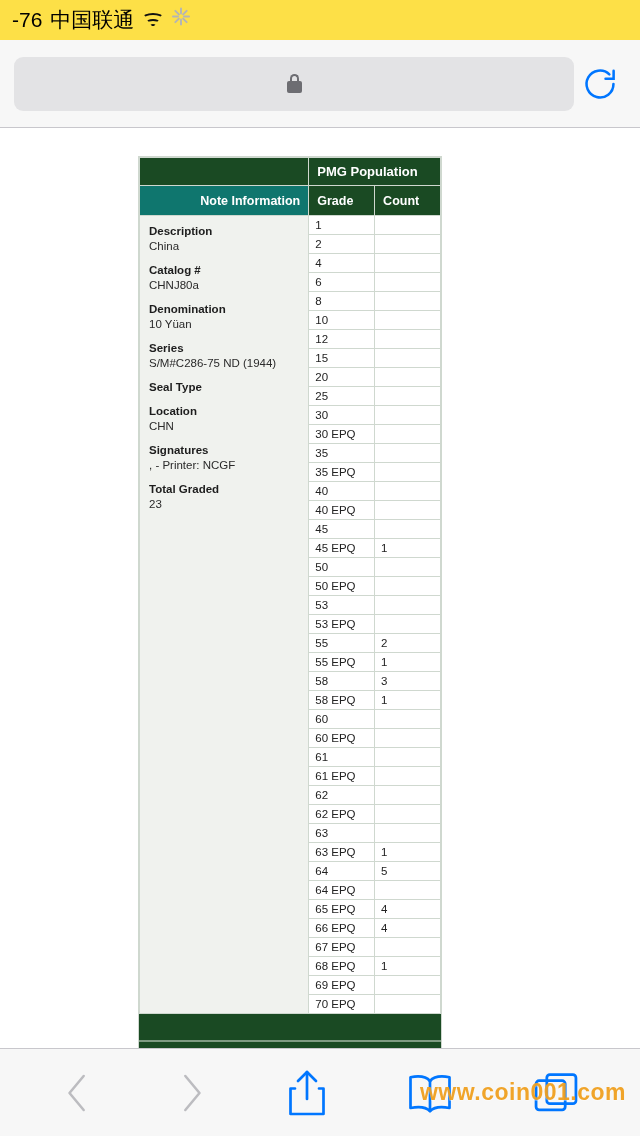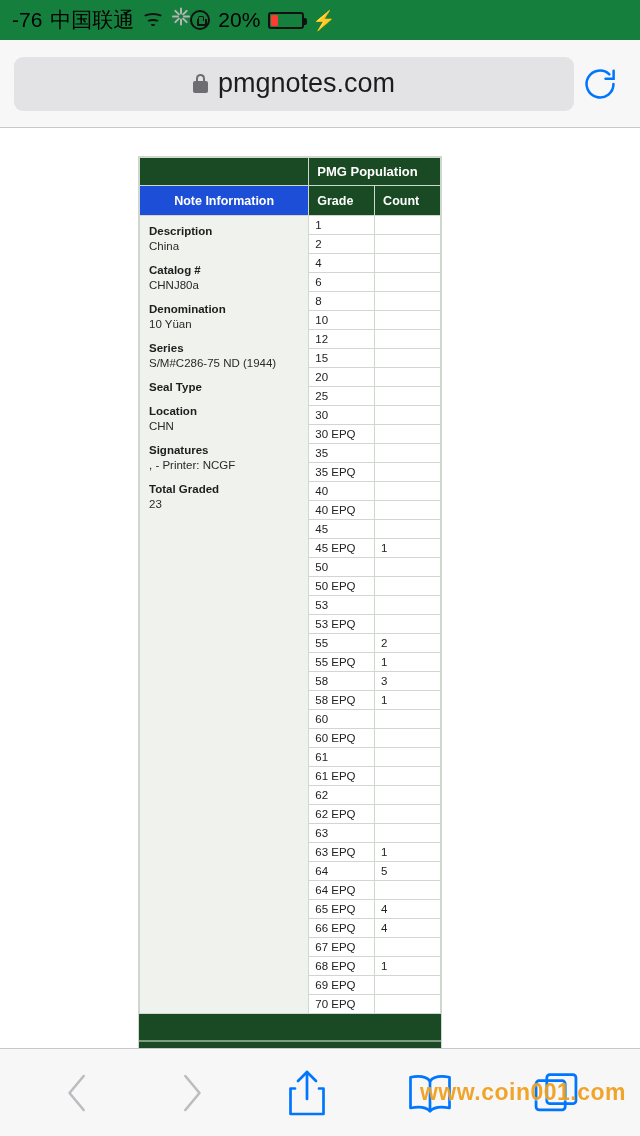--- a/index.html
+++ b/index.html
@@ -7,21 +7,21 @@
     width: 640px; height: 1136px;
     font-family: "Liberation Sans", sans-serif;
     background: #ffffff;
     overflow: hidden;
   }
   #screen { position: relative; width: 640px; height: 1136px; background: #ffffff; }
 
   
   .statusbar {
     height: 40px; width: 100%;
-    background: #15803d;
+    background: #fde047;
     display: flex; align-items: center;
     padding: 0 12px;
     font-size: 21px; color: #000;
   }
   .sb-left { display: flex; align-items: center; gap: 8px; }
   .sb-center { flex: 1; text-align: center; font-weight: 600; font-size: 22px; letter-spacing: .5px; }
   .sb-right { display: flex; align-items: center; gap: 8px; }
   .wifi-icon { display: inline-block; width: 22px; height: 16px; position: relative; }
   .wifi-icon i {
     position: absolute; left: 50%; bottom: 0; transform: translateX(-50%);
@@ -99,22 +99,22 @@
   }
   table.pmg { border-collapse: collapse; width: 100%; font-size: 11.5px; }
   table.pmg td, table.pmg th { border: 1px solid #cfd8cf; }
 
   .hdr-blank { background: #1a4a23; height: 28px; width: 170px; }
   .hdr-pop {
     background: #1a4a23; color: #fff; font-weight: bold; font-size: 13px;
     text-align: left; padding: 6px 8px; height: 28px;
   }
   .hdr-note {
-    background: #1d4ed8; color: #fff; font-weight: bold; font-size: 12.5px;
-    text-align: center; padding: 6px 8px; height: 30px;
+    background: #0f766e; color: #fff; font-weight: bold; font-size: 12.5px;
+    text-align: right; padding: 6px 8px; height: 30px;
   }
   .hdr-grade, .hdr-count {
     background: #1a4a23; color: #fff; font-weight: bold; font-size: 12.5px;
     text-align: left; padding: 6px 8px; height: 30px; margin-top: 24px;
   }
   .info-cell {
     background: #f0f2ee; vertical-align: top; padding: 8px 9px 0 9px;
     width: 170px;
   }
   .grade-cell { width: 66px; padding: 3px 6px; height: 18.6px; color: #222; background:#fff;}
@@ -159,37 +159,28 @@
         <span style="transform:translate(-50%,-50%) rotate(0deg) translateY(-9px)"></span>
         <span style="transform:translate(-50%,-50%) rotate(45deg) translateY(-9px)"></span>
         <span style="transform:translate(-50%,-50%) rotate(90deg) translateY(-9px)"></span>
         <span style="transform:translate(-50%,-50%) rotate(135deg) translateY(-9px)"></span>
         <span style="transform:translate(-50%,-50%) rotate(180deg) translateY(-9px)"></span>
         <span style="transform:translate(-50%,-50%) rotate(225deg) translateY(-9px)"></span>
         <span style="transform:translate(-50%,-50%) rotate(270deg) translateY(-9px)"></span>
         <span style="transform:translate(-50%,-50%) rotate(315deg) translateY(-9px)"></span>
       </span>
     </div>
-    <div class="sb-right">
-      <span class="lock-round"></span>
-      <span>20%</span>
-      <span class="battery">
-          <span class="fill"></span>
-        </span>
-      <span class="bolt">⚡</span>
-    </div>
   </div>
 
   <div class="chrome">
     <div class="urlbar">
       <span class="url-lock">
         <span class="shackle"></span>
           <span class="body"></span>
       </span>
-      <span class="url-text">pmgnotes.com</span>
     </div>
     <div class="reload">
       <svg width="38" height="38" viewBox="0 0 24 24" fill="none" stroke="#0076ff" stroke-width="1.6" stroke-linecap="round">
         <path d="M20.5 12a8.5 8.5 0 1 1-2.6-6.1"></path>
         <path d="M20.6 3.6v5.1h-5.1"></path>
       </svg>
     </div>
   </div>
 
   <div class="page">

